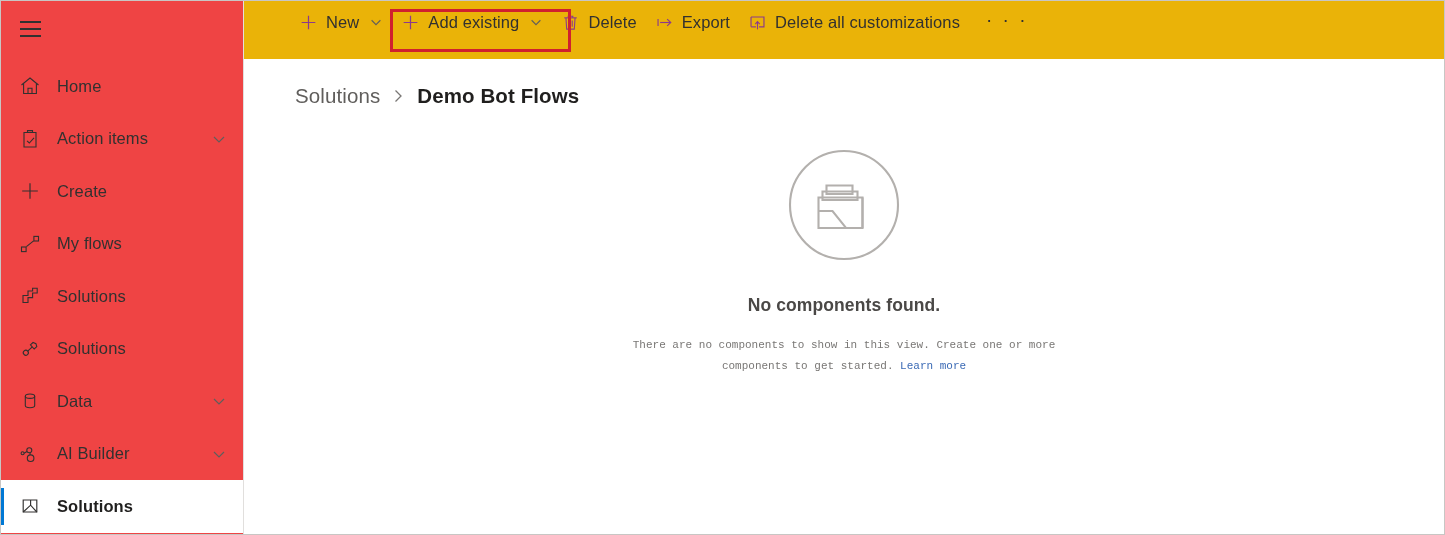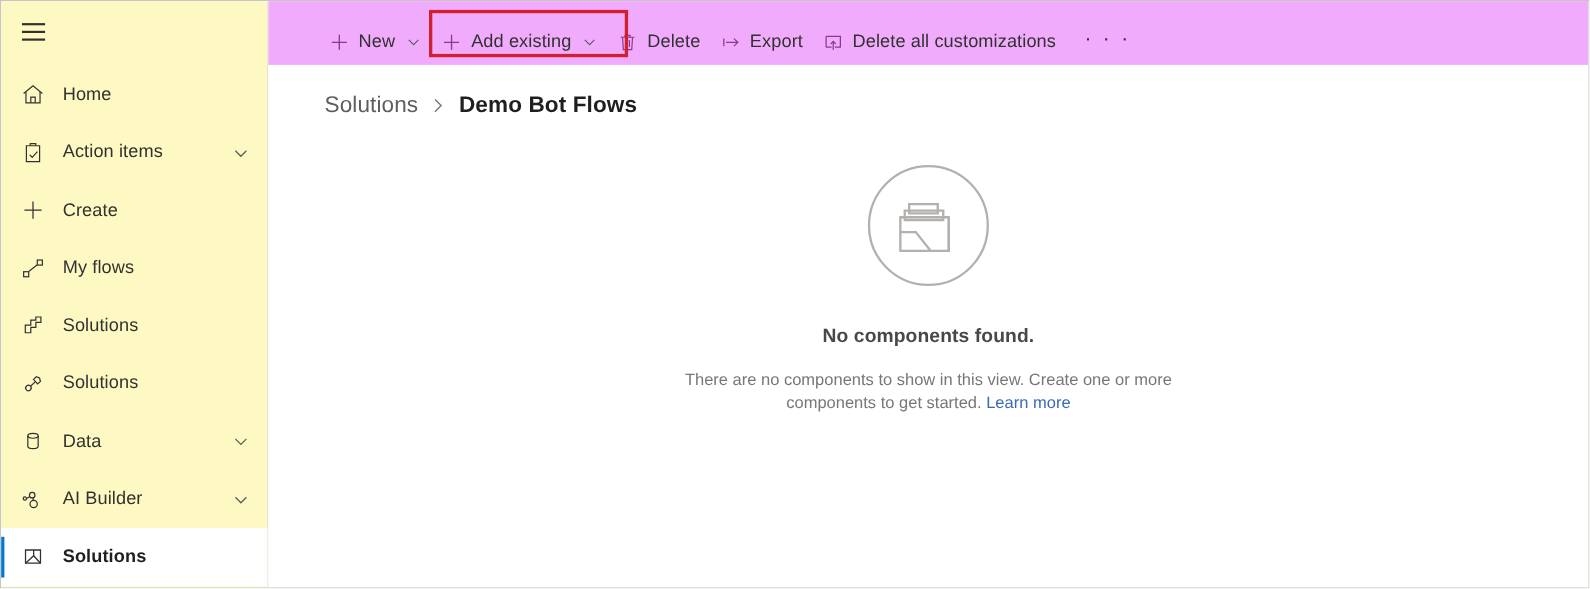--- a/index.html
+++ b/index.html
@@ -17,21 +17,21 @@
     background: #ffffff;
     display: flex;
     overflow: hidden;
   }
 
   
   #sidebar {
     width: 243px;
     min-width: 243px;
     height: 100%;
-    background: #fef9c3;
+    background: #ef4444;
     border-right: 1px solid #e1dfdd;
     display: flex;
     flex-direction: column;
     position: relative;
   }
   .hamburger-wrap {
     height: 56px;
     display: flex;
     align-items: center;
     padding-left: 14px;
@@ -99,23 +99,23 @@
     height: 100%;
     display: flex;
     flex-direction: column;
     background: #ffffff;
     position: relative;
     min-width: 0;
   }
   #command-bar {
     height: 58px;
     min-height: 58px;
-    background: #f0abfc;
-    display: flex;
-    align-items: flex-end;
+    background: #eab308;
+    display: flex;
+    align-items: flex-start;
     padding-left: 46px;
     position: relative;
   }
   .cmd {
     display: flex;
     align-items: center;
     height: 42px;
     padding: 0 9px;
     cursor: pointer;
     white-space: nowrap;
@@ -200,23 +200,24 @@
     margin-top: 34px;
     font-size: 17.5px;
     font-weight: bold;
     color: #4a4846;
     letter-spacing: 0.1px;
   }
   #empty-desc {
     margin-top: 19px;
     width: 470px;
     text-align: center;
-    font-size: 15px;
+    font-size: 11px;
     line-height: 21px;
     color: #797775;
+    font-family: Liberation Mono, monospace;
   }
   #empty-desc .learn-link {
     color: #3b6ab5;
     cursor: pointer;
     text-decoration: none;
   }
 </style>
 </head>
 <body>
 

